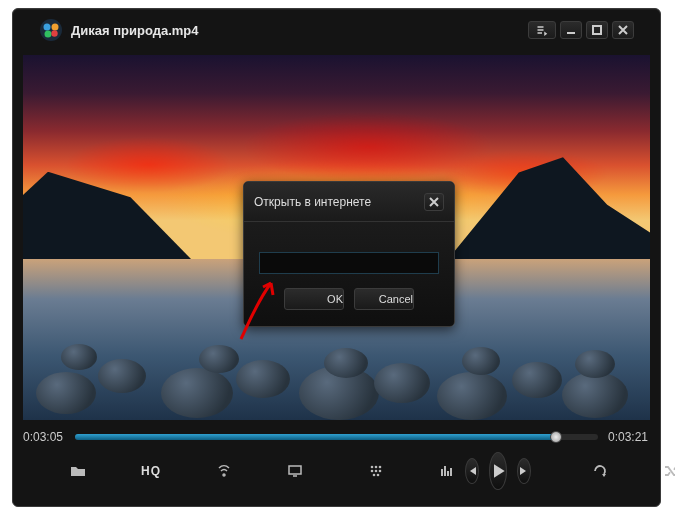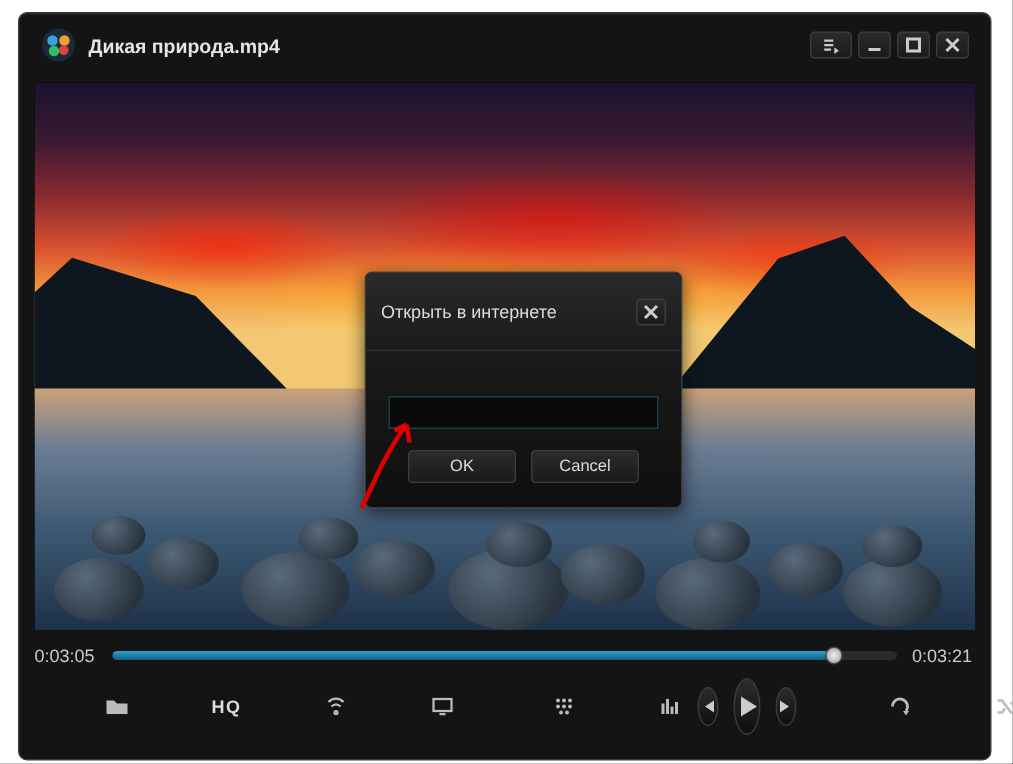--- a/index.html
+++ b/index.html
@@ -3,21 +3,21 @@
 <meta charset="utf-8">
 <style>
   * { box-sizing: border-box; margin: 0; padding: 0; font-family: Arial, sans-serif; user-select: none; }
   body { background: #ffffff; width: 675px; height: 509px; overflow: hidden; position: relative; }
   .player-window {
     position: absolute; left: 12px; top: 8px; width: 649px; height: 499px;
     background: #141414; border: 1px solid #3a3a3a; border-radius: 6px;
     box-shadow: inset 0 1px 0 rgba(255,255,255,0.05);
   }
   
-  .titlebar { height: 42px; display: flex; align-items: center; padding: 0 14px; }
+  .titlebar { height: 42px; display: flex; align-items: center; padding: 0 26px; }
   .app-logo { width: 24px; height: 24px; margin-right: 8px; position: relative; }
   .app-logo svg { width: 24px; height: 24px; }
   .title-text { color: #e6e6e6; font-size: 13px; font-weight: bold; flex: 1; }
   .title-controls { display: flex; gap: 4px; align-items: center; }
   .tc-btn { width: 22px; height: 18px; background: linear-gradient(#2b2b2b,#1b1b1b); border: 1px solid #3c3c3c; border-radius: 3px; color: #ccc; display: flex; align-items: center; justify-content: center; cursor: pointer; }
   .tc-btn svg { width: 12px; height: 12px; fill: #ccc; }
   .tc-playlist { width: 28px; }
   
   .video-area { position: absolute; left: 10px; right: 10px; top: 46px; bottom: 86px; background: #000; overflow: hidden; }
   .sky { position: absolute; left:0; right:0; top:0; height: 58%; background: linear-gradient(to bottom,#1a1230 0%, #3a1a32 18%, #8a2a2f 36%, #d9512f 52%, #f59a3d 66%, #f3c873 78%); }
@@ -29,28 +29,28 @@
     mix-blend-mode: overlay;
   }
   .mountain { position: absolute; background: #0e1720; }
   .mtn-left { left: -30px; top: 32%; width: 250px; height: 170px; clip-path: polygon(0 100%, 0 30%, 22% 0, 55% 15%, 85% 60%, 100% 100%); }
   .mtn-right { right: -30px; top: 28%; width: 260px; height: 190px; clip-path: polygon(0 100%, 10% 55%, 38% 8%, 55% 0, 72% 25%, 100% 50%, 100% 100%); }
   .sea { position: absolute; left:0; right:0; top: 56%; bottom: 0; background: linear-gradient(to bottom, #caa27a 0%, #6a7c92 25%, #3c5772 60%, #1e3249 100%); }
   .rocks { position: absolute; left:0; right:0; bottom:0; top: 66%; }
   .rock { position: absolute; border-radius: 50%; background: radial-gradient(circle at 35% 30%, #596a7d, #28333d 75%); }
   
   .dialog { position: absolute; left: 230px; top: 172px; width: 212px; background: linear-gradient(#202020,#0f0f0f); border: 1px solid #3a3a3a; border-radius: 5px; box-shadow: 0 3px 12px rgba(0,0,0,0.6); }
-  .dialog-header { height: 52px; display: flex; align-items: center; padding: 0 10px; border-bottom: 1px solid #333; background: linear-gradient(#2a2a2a,#1a1a1a); border-radius: 5px 5px 0 0; }
+  .dialog-header { height: 40px; display: flex; align-items: center; padding: 0 10px; border-bottom: 1px solid #333; background: linear-gradient(#2a2a2a,#1a1a1a); border-radius: 5px 5px 0 0; }
   .dialog-title { color: #ddd; font-size: 12px; flex: 1; }
   .dialog-close { width: 20px; height: 18px; background: linear-gradient(#2c2c2c,#1a1a1a); border: 1px solid #3c3c3c; border-radius: 3px; display:flex; align-items:center; justify-content:center; cursor:pointer; }
   .dialog-close svg { width: 10px; height: 10px; fill: #ccc; }
   .dialog-body { padding: 30px 14px 16px 14px; display:flex; flex-direction:column; align-items:center; gap: 14px; }
   .url-input { width: 180px; height: 22px; background: #0a0a0a; border: 1px solid #1f3d4d; color: #ccc; font-size: 11px; padding: 0 6px; outline: none; }
   .dialog-buttons { display:flex; gap: 10px; }
-  .dlg-btn { width: 72px; height: 22px; background: linear-gradient(#2c2c2c,#1a1a1a); border: 1px solid #3c3c3c; border-radius: 3px; color: #ddd; font-size: 11px; cursor: pointer; }
+  .dlg-btn { width: 60px; height: 22px; background: linear-gradient(#2c2c2c,#1a1a1a); border: 1px solid #3c3c3c; border-radius: 3px; color: #ddd; font-size: 11px; cursor: pointer; text-align: right; }
   
   .arrow-svg { position:absolute; left: 216px; top: 268px; pointer-events:none; }
   
   .controls { position:absolute; left: 10px; right: 10px; bottom: 10px; height: 70px; }
   .seek-row { display:flex; align-items:center; gap: 8px; height: 22px; }
   .time-label { color: #ccc; font-size: 12px; width: 44px; }
   .time-label.right { text-align: center; }
   .seek-bar { flex:1; height: 6px; background: #2a2a2a; border-radius: 3px; position: relative; cursor:pointer; }
   .seek-fill { position:absolute; left:0; top:0; bottom:0; background: linear-gradient(#2fa0d0,#0d5e82); border-radius: 3px; }
   .seek-thumb { position:absolute; top:-3px; width: 12px; height:12px; background: radial-gradient(#eee,#999); border-radius:50%; border: 1px solid #444; }

